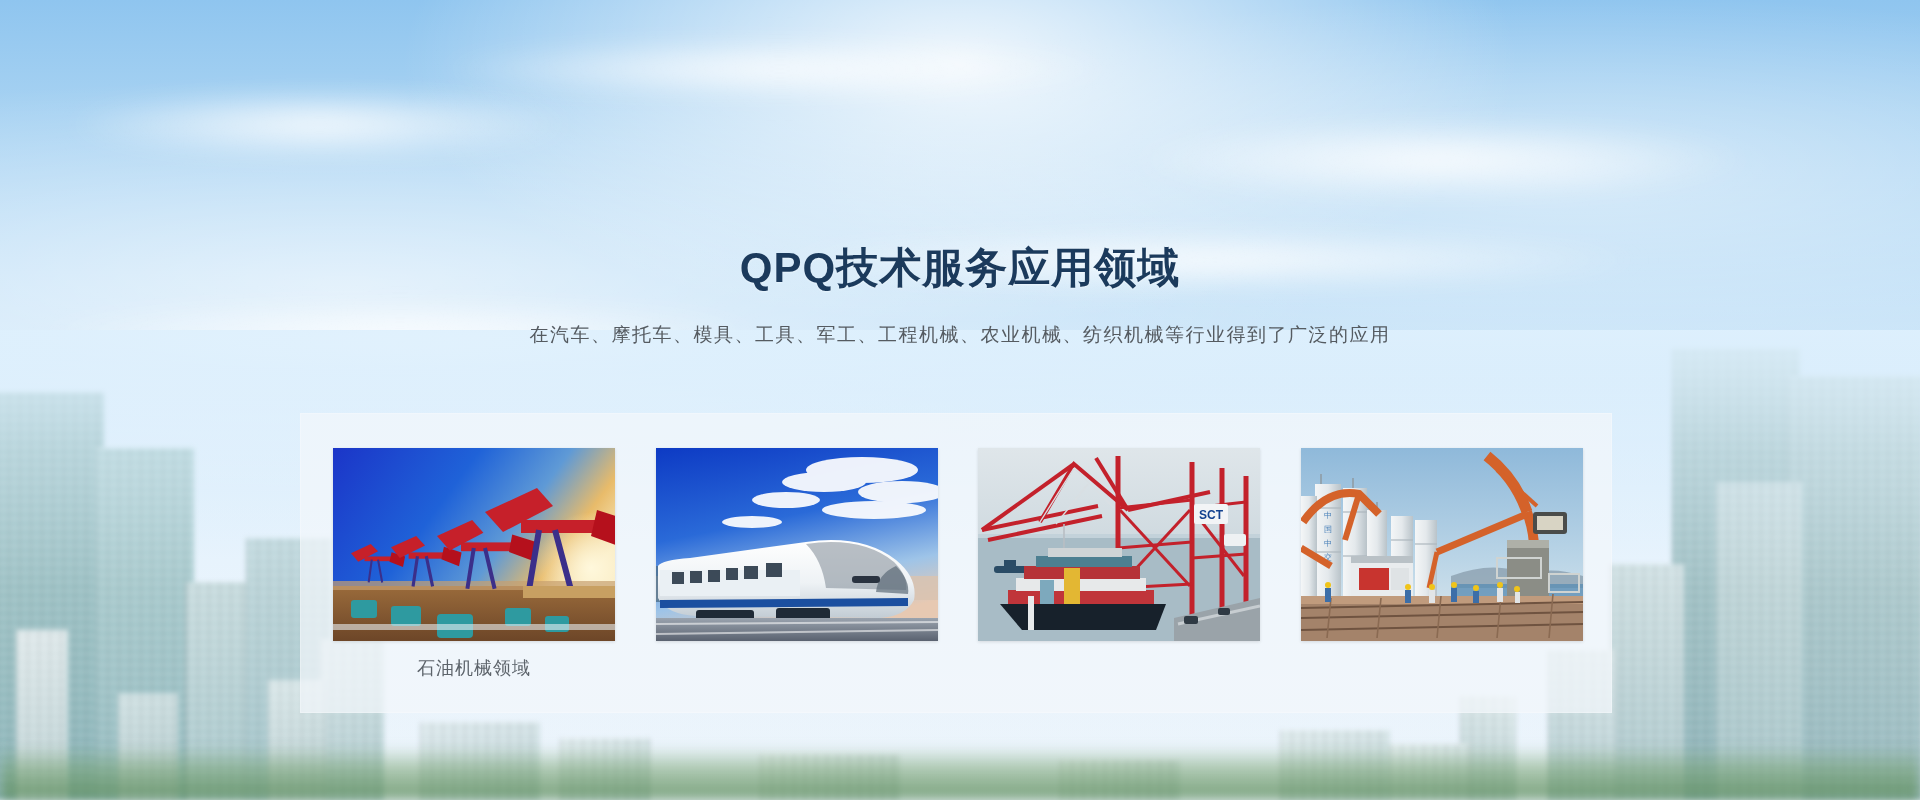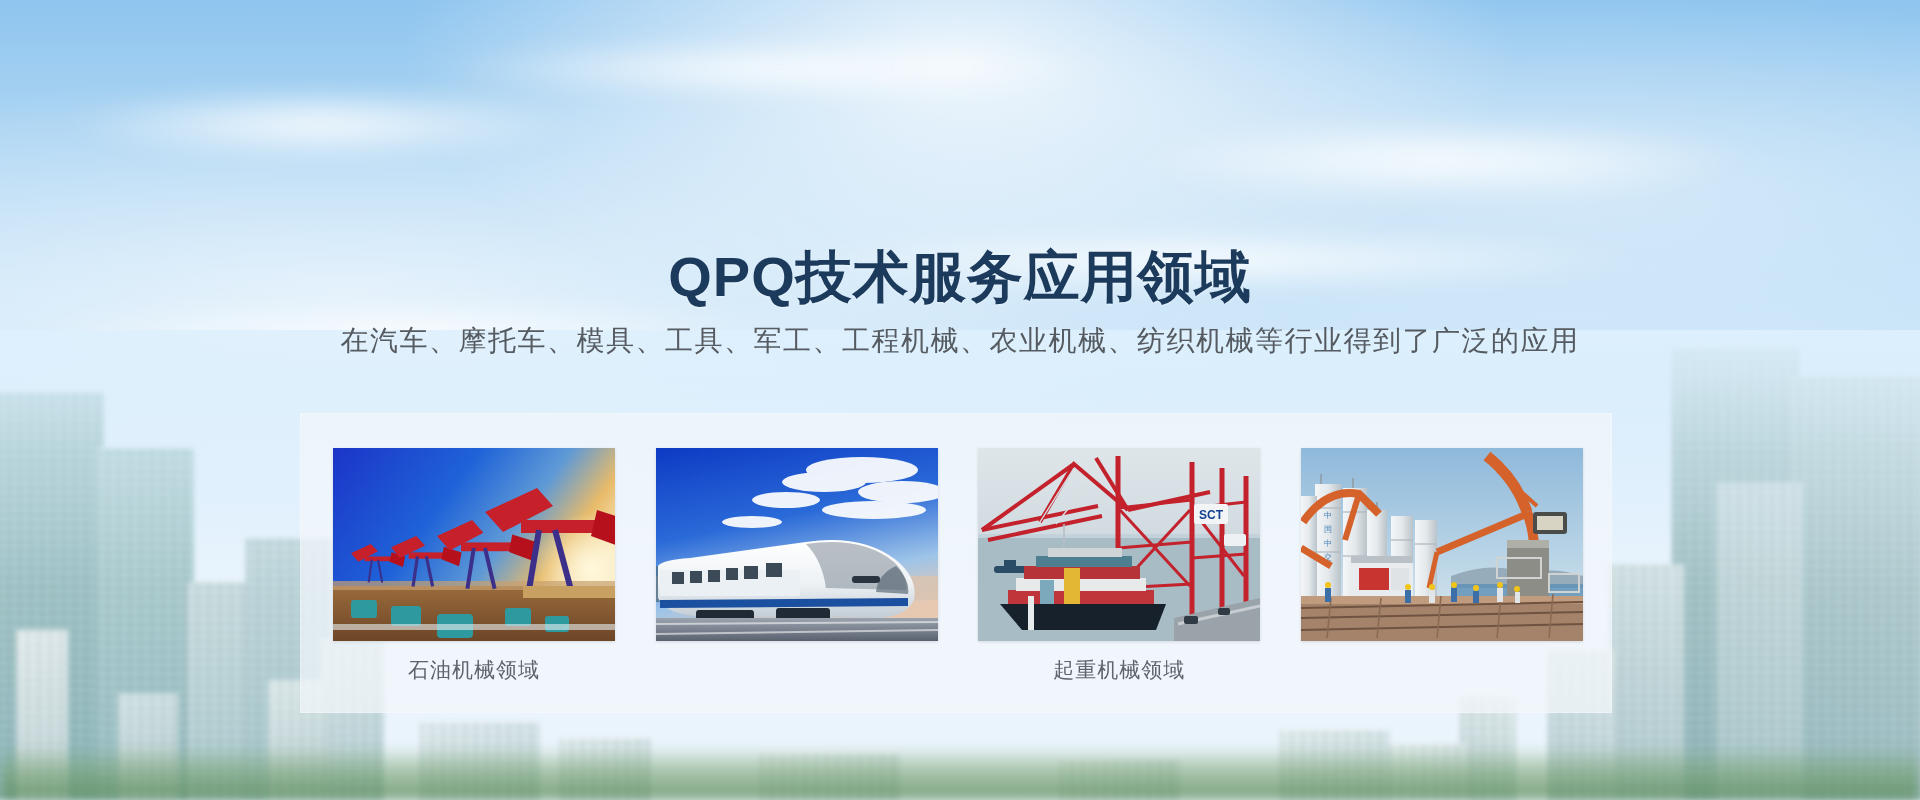--- a/index.html
+++ b/index.html
@@ -47,28 +47,28 @@
     background:linear-gradient(to bottom, rgba(126,168,120,0) 0%, rgba(116,160,110,0.55) 45%, rgba(92,140,92,0.8) 100%);
     filter:blur(6px);
   }
 
   
   #fg { position:absolute; inset:0; }
 
   .headline {
     position:absolute; left:0; right:0; top:240px;
     text-align:center;
-    font-size:56px; font-weight:bold; letter-spacing:1px;
+    font-size:42px; font-weight:bold; letter-spacing:1px;
     color:#1b3a5c;
     text-shadow:0 1px 2px rgba(255,255,255,0.45);
   }
   .subline {
     position:absolute; left:0; right:0; top:322px;
     text-align:center;
-    font-size:28px; color:#555b61; letter-spacing:1.5px;
+    font-size:19px; color:#555b61; letter-spacing:1.5px;
   }
 
   .panel {
     position:absolute;
     left:300px; top:413px; width:1312px; height:300px;
     background:rgba(243,247,251,0.72);
     box-shadow:0 0 0 1px rgba(255,255,255,0.25) inset;
   }
 
   .cards {
@@ -79,21 +79,21 @@
   .card { width:282px; }
   .thumb {
     width:282px; height:193px;
     overflow:hidden; position:relative;
     background:#2b5fb4;
     box-shadow:0 1px 3px rgba(0,0,0,0.12);
   }
   .thumb svg { display:block; width:282px; height:193px; }
   .caption {
     margin-top:15px; text-align:center;
-    font-size:21px; color:#5d646b; letter-spacing:1px;
+    font-size:18px; color:#5d646b; letter-spacing:1px;
   }
 </style>
 </head>
 <body>
 
 <div id="bg">
   <div class="sky"></div>
 
   <div class="cloudwisp" style="left:60px;  top:90px;  width:520px; height:70px;"></div>
   <div class="cloudwisp" style="left:430px; top:40px;  width:700px; height:58px;"></div>
@@ -334,21 +334,20 @@
           </g>
 
           <path d="M196 170 L282 150 L282 193 L196 193 Z" fill="#9aa3a9"></path>
           <path d="M200 176 L282 158" stroke="#c7cdd1" stroke-width="3" fill="none"></path>
           <g fill="#2f3a44">
               <rect x="206" y="168" width="14" height="8" rx="2"></rect>
               <rect x="240" y="160" width="12" height="7" rx="2"></rect>
             </g>
         </svg>
       </div>
-      <div class="caption">起重机械领域</div>
     </div>
 
     <div class="card">
       <div class="thumb">
         <svg viewBox="0 0 282 193" preserveAspectRatio="none">
           <defs>
             <linearGradient id="psky" x1="0" y1="0" x2="0" y2="1">
               <stop offset="0" stop-color="#8fb9da"></stop>
                 <stop offset="0.6" stop-color="#bcd6e7"></stop>
               <stop offset="1" stop-color="#dfe9ee"></stop>

